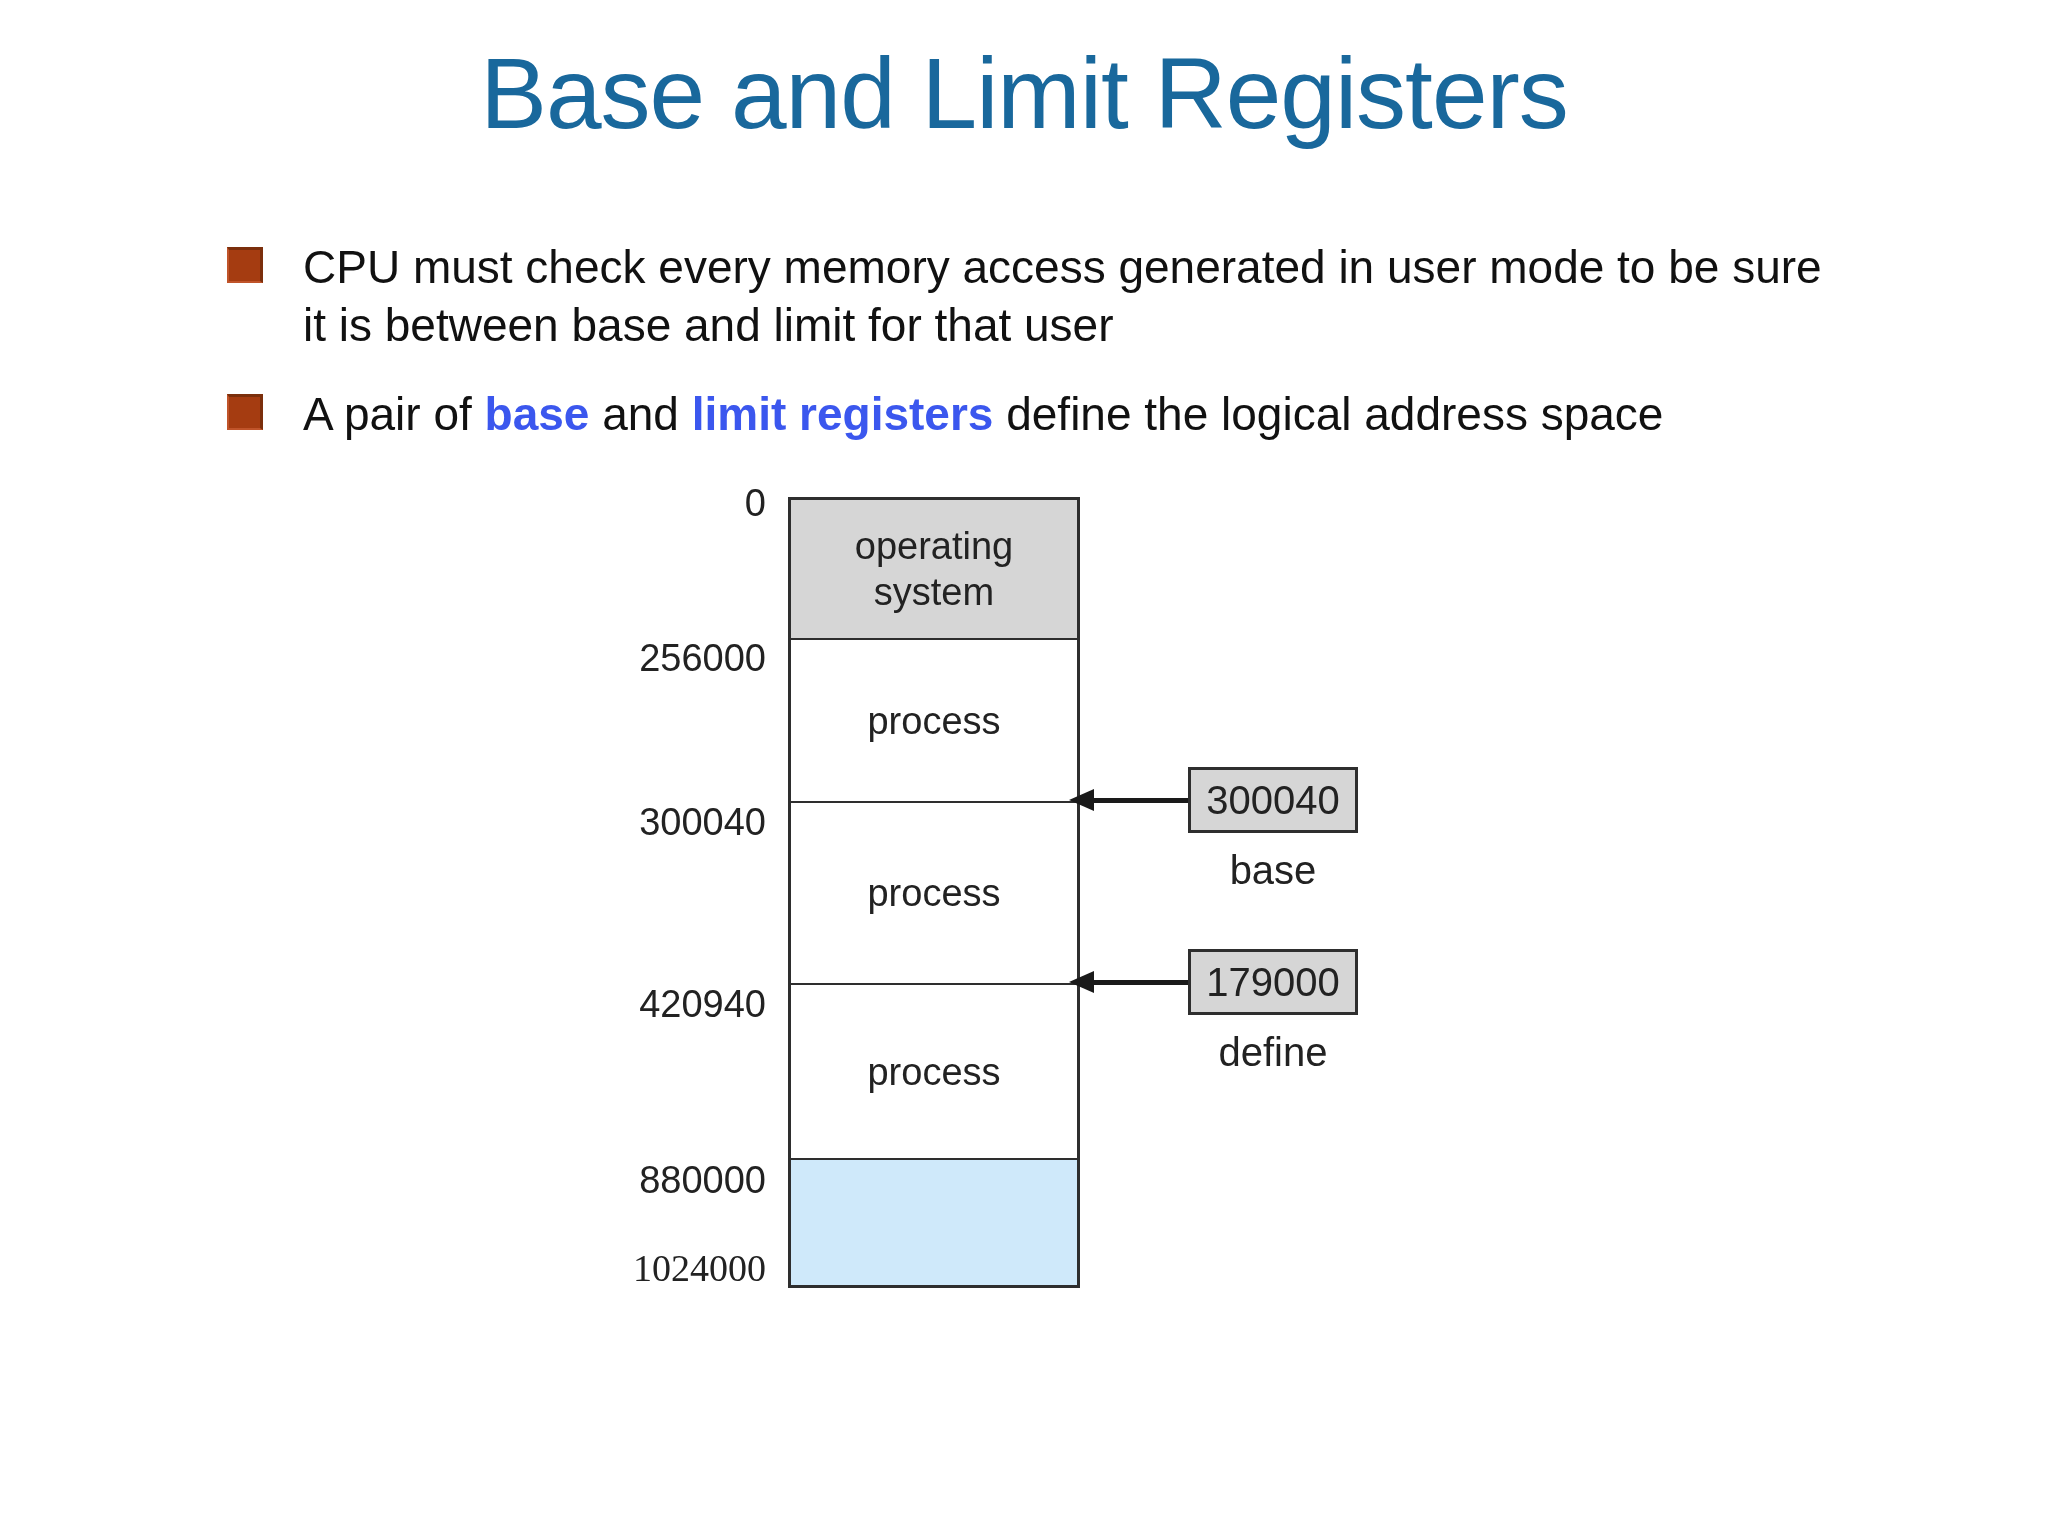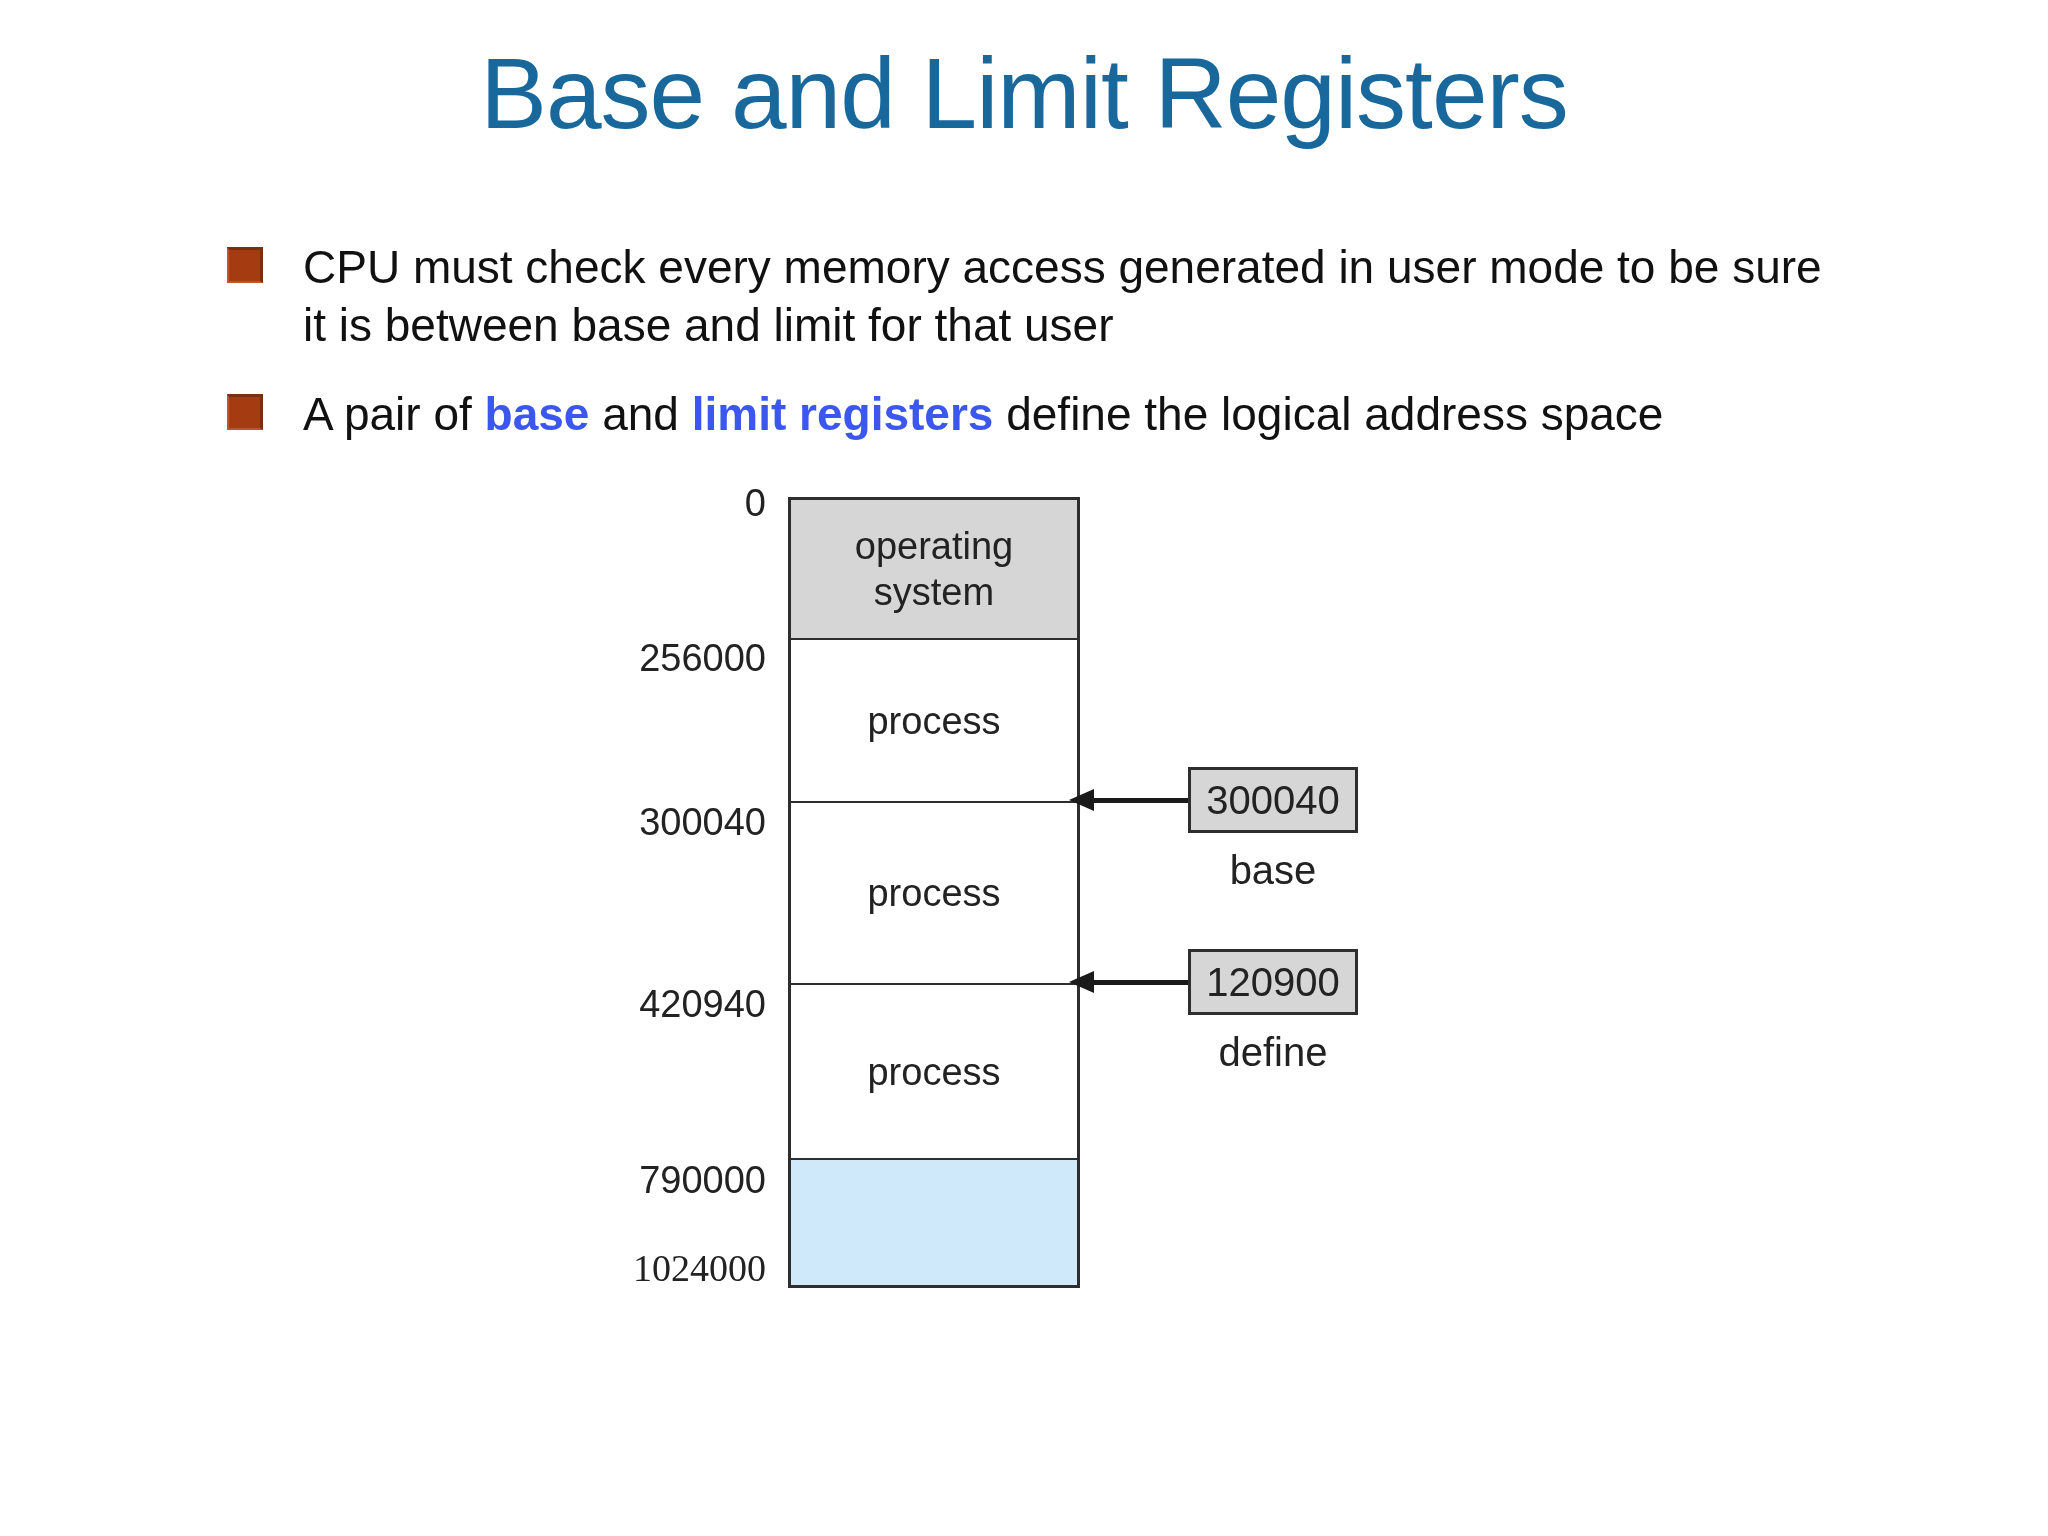--- a/index.html
+++ b/index.html
@@ -198,31 +198,31 @@
       </div>
       <div class="mem-sec sec-hole">
         <span></span>
       </div>
     </div>
 
     <div class="addr addr-0">0</div>
     <div class="addr addr-256000">256000</div>
     <div class="addr addr-300040">300040</div>
     <div class="addr addr-420940">420940</div>
-    <div class="addr addr-880000">790000</div>
+    <div class="addr addr-880000">880000</div>
     <div class="addr addr-1024000">1024000</div>
 
     <div class="reg-box reg-base">
       <span>300040</span>
     </div>
     <div class="reg-label lbl-base">base</div>
     <div class="arrow-shaft shaft-base"></div>
     <div class="arrow-head head-base"></div>
 
     <div class="reg-box reg-limit">
-      <span>120900</span>
+      <span>179000</span>
     </div>
     <div class="reg-label lbl-limit">define</div>
     <div class="arrow-shaft shaft-limit"></div>
     <div class="arrow-head head-limit"></div>
 
   </div>
 </div>
 
 </body></html>

